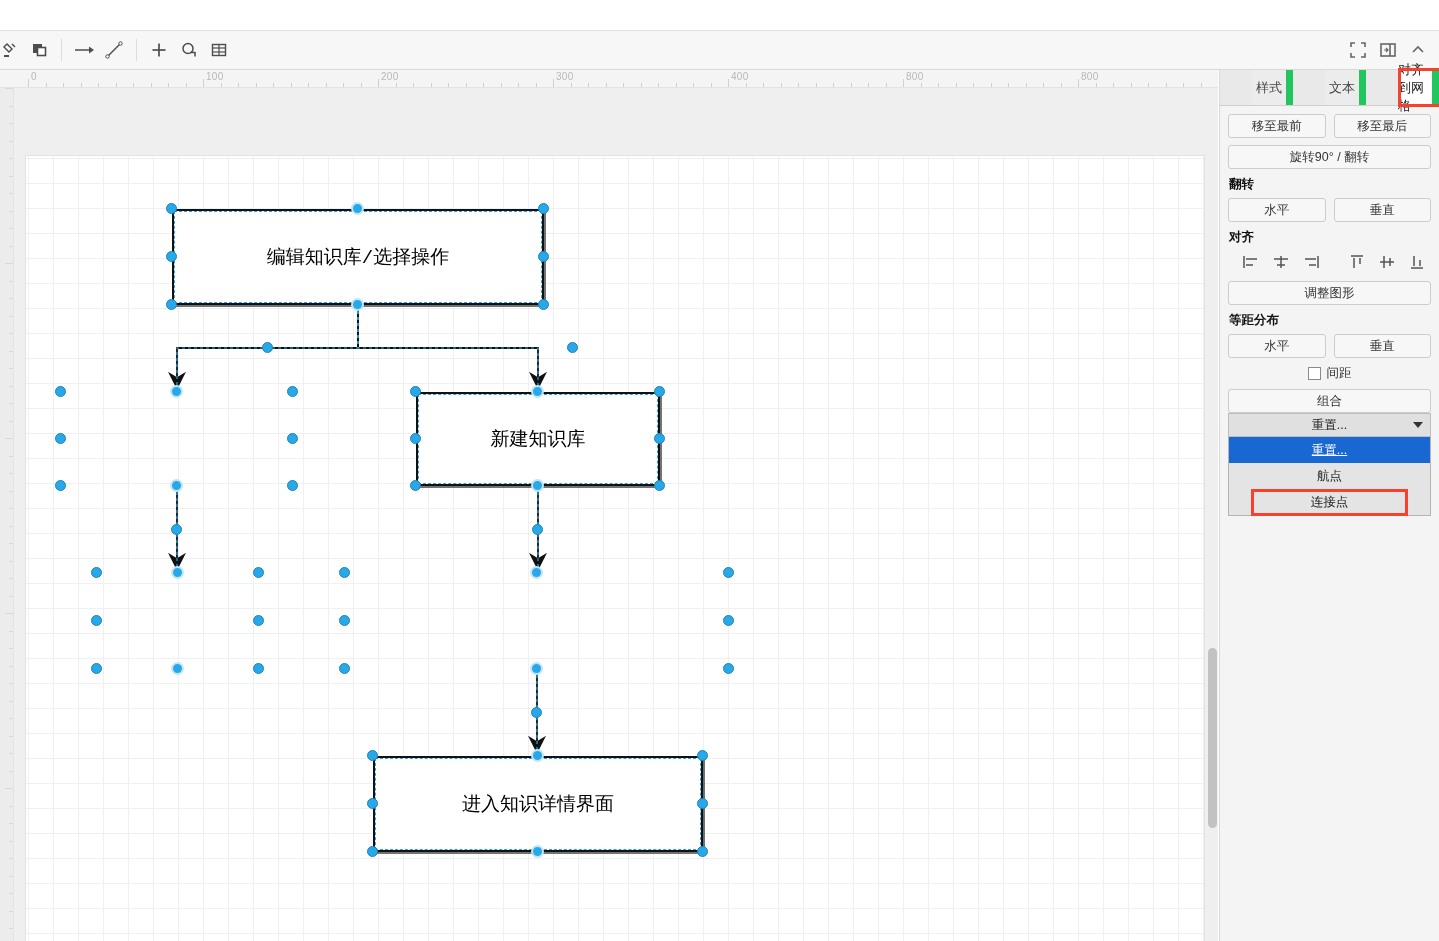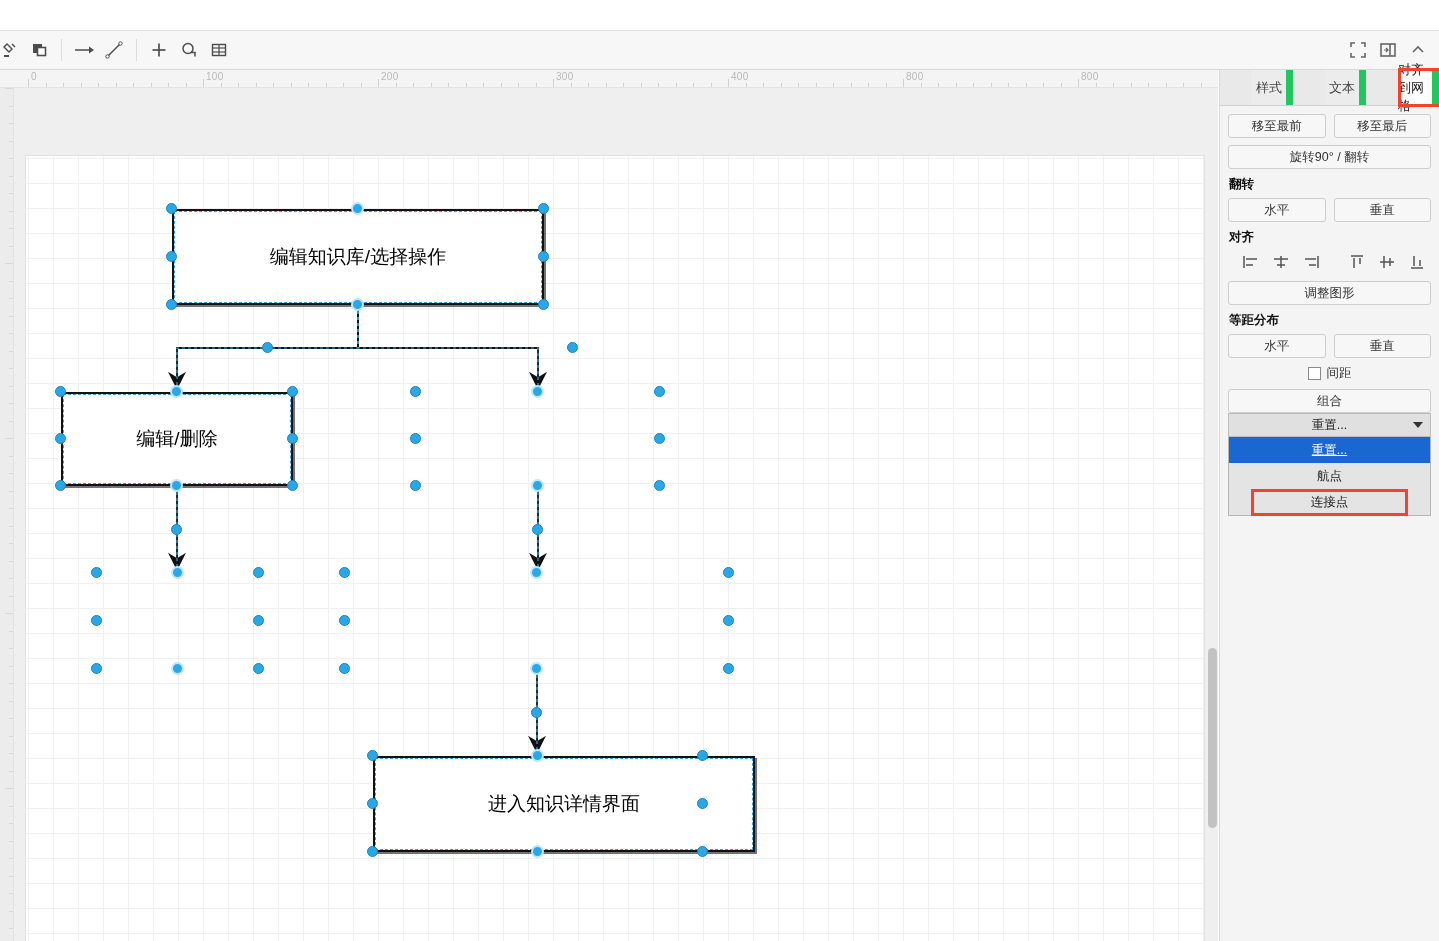--- a/index.html
+++ b/index.html
@@ -98,21 +98,21 @@
     display: flex; align-items: center; justify-content: center;
     cursor: move;
   }
   .node .dash {
     position: absolute; left: 0; top: 0; right: 0; bottom: 0;
     border: 1px dashed #2aa3e8;
     pointer-events: none;
   }
   .node-label {
     font-size: 19px; color: #000000; white-space: nowrap;
-    font-family: Liberation Sans, sans-serif;
+    font-family: Liberation Mono, monospace;
   }
   .hnd {
     position: absolute; width: 11px; height: 11px;
     background: #29a8e8; border: 1px solid #1b86c0;
     border-radius: 50%; margin: -6px 0 0 -6px; cursor: pointer; z-index: 6;
   }
   .hnd.ring {
     width: 13px; height: 13px; margin: -7px 0 0 -7px;
     background: #29a8e8; border: 2px solid #bfe6fa;
   }
@@ -432,32 +432,32 @@
           <div class="node-label">编辑知识库/选择操作</div>
         </div>
         <div class="hnd" style="left: 158px; top: 121px;"></div>
         <div class="hnd ring" style="left: 344px; top: 121px;"></div>
         <div class="hnd" style="left: 530px; top: 121px;"></div>
         <div class="hnd" style="left: 158px; top: 169px;"></div>
         <div class="hnd" style="left: 530px; top: 169px;"></div>
         <div class="hnd" style="left: 158px; top: 217px;"></div>
         <div class="hnd ring" style="left: 344px; top: 217px;"></div>
         <div class="hnd" style="left: 530px; top: 217px;"></div>
-        <div class="node" style="left: 47px; top: 304px; width: 232px; height: 94px;">
-          <div class="dash"></div>
-          <div class="node-label">编辑/删除</div>
-        </div>
         <div class="hnd" style="left: 47px; top: 304px;"></div>
         <div class="hnd ring" style="left: 163px; top: 304px;"></div>
         <div class="hnd" style="left: 279px; top: 304px;"></div>
         <div class="hnd" style="left: 47px; top: 351px;"></div>
         <div class="hnd" style="left: 279px; top: 351px;"></div>
         <div class="hnd" style="left: 47px; top: 398px;"></div>
         <div class="hnd ring" style="left: 163px; top: 398px;"></div>
         <div class="hnd" style="left: 279px; top: 398px;"></div>
+        <div class="node" style="left: 402px; top: 304px; width: 244px; height: 94px;">
+          <div class="dash"></div>
+          <div class="node-label">新建知识库</div>
+        </div>
         <div class="hnd" style="left: 402px; top: 304px;"></div>
         <div class="hnd ring" style="left: 524px; top: 304px;"></div>
         <div class="hnd" style="left: 646px; top: 304px;"></div>
         <div class="hnd" style="left: 402px; top: 351px;"></div>
         <div class="hnd" style="left: 646px; top: 351px;"></div>
         <div class="hnd" style="left: 402px; top: 398px;"></div>
         <div class="hnd ring" style="left: 524px; top: 398px;"></div>
         <div class="hnd" style="left: 646px; top: 398px;"></div>
         <div class="hnd" style="left: 83px; top: 485px;"></div>
         <div class="hnd ring" style="left: 164px; top: 485px;"></div>
@@ -468,21 +468,21 @@
         <div class="hnd ring" style="left: 164px; top: 581px;"></div>
         <div class="hnd" style="left: 245px; top: 581px;"></div>
         <div class="hnd" style="left: 331px; top: 485px;"></div>
         <div class="hnd ring" style="left: 523px; top: 485px;"></div>
         <div class="hnd" style="left: 715px; top: 485px;"></div>
         <div class="hnd" style="left: 331px; top: 533px;"></div>
         <div class="hnd" style="left: 715px; top: 533px;"></div>
         <div class="hnd" style="left: 331px; top: 581px;"></div>
         <div class="hnd ring" style="left: 523px; top: 581px;"></div>
         <div class="hnd" style="left: 715px; top: 581px;"></div>
-        <div class="node" style="left: 359px; top: 668px; width: 382px; height: 96px;">
+        <div class="node" style="left: 359px; top: 668px; width: 330px; height: 96px;">
           <div class="dash"></div>
           <div class="node-label">进入知识详情界面</div>
         </div>
         <div class="hnd" style="left: 359px; top: 668px;"></div>
         <div class="hnd ring" style="left: 524px; top: 668px;"></div>
         <div class="hnd" style="left: 689px; top: 668px;"></div>
         <div class="hnd" style="left: 359px; top: 716px;"></div>
         <div class="hnd" style="left: 689px; top: 716px;"></div>
         <div class="hnd" style="left: 359px; top: 764px;"></div>
         <div class="hnd ring" style="left: 524px; top: 764px;"></div>

